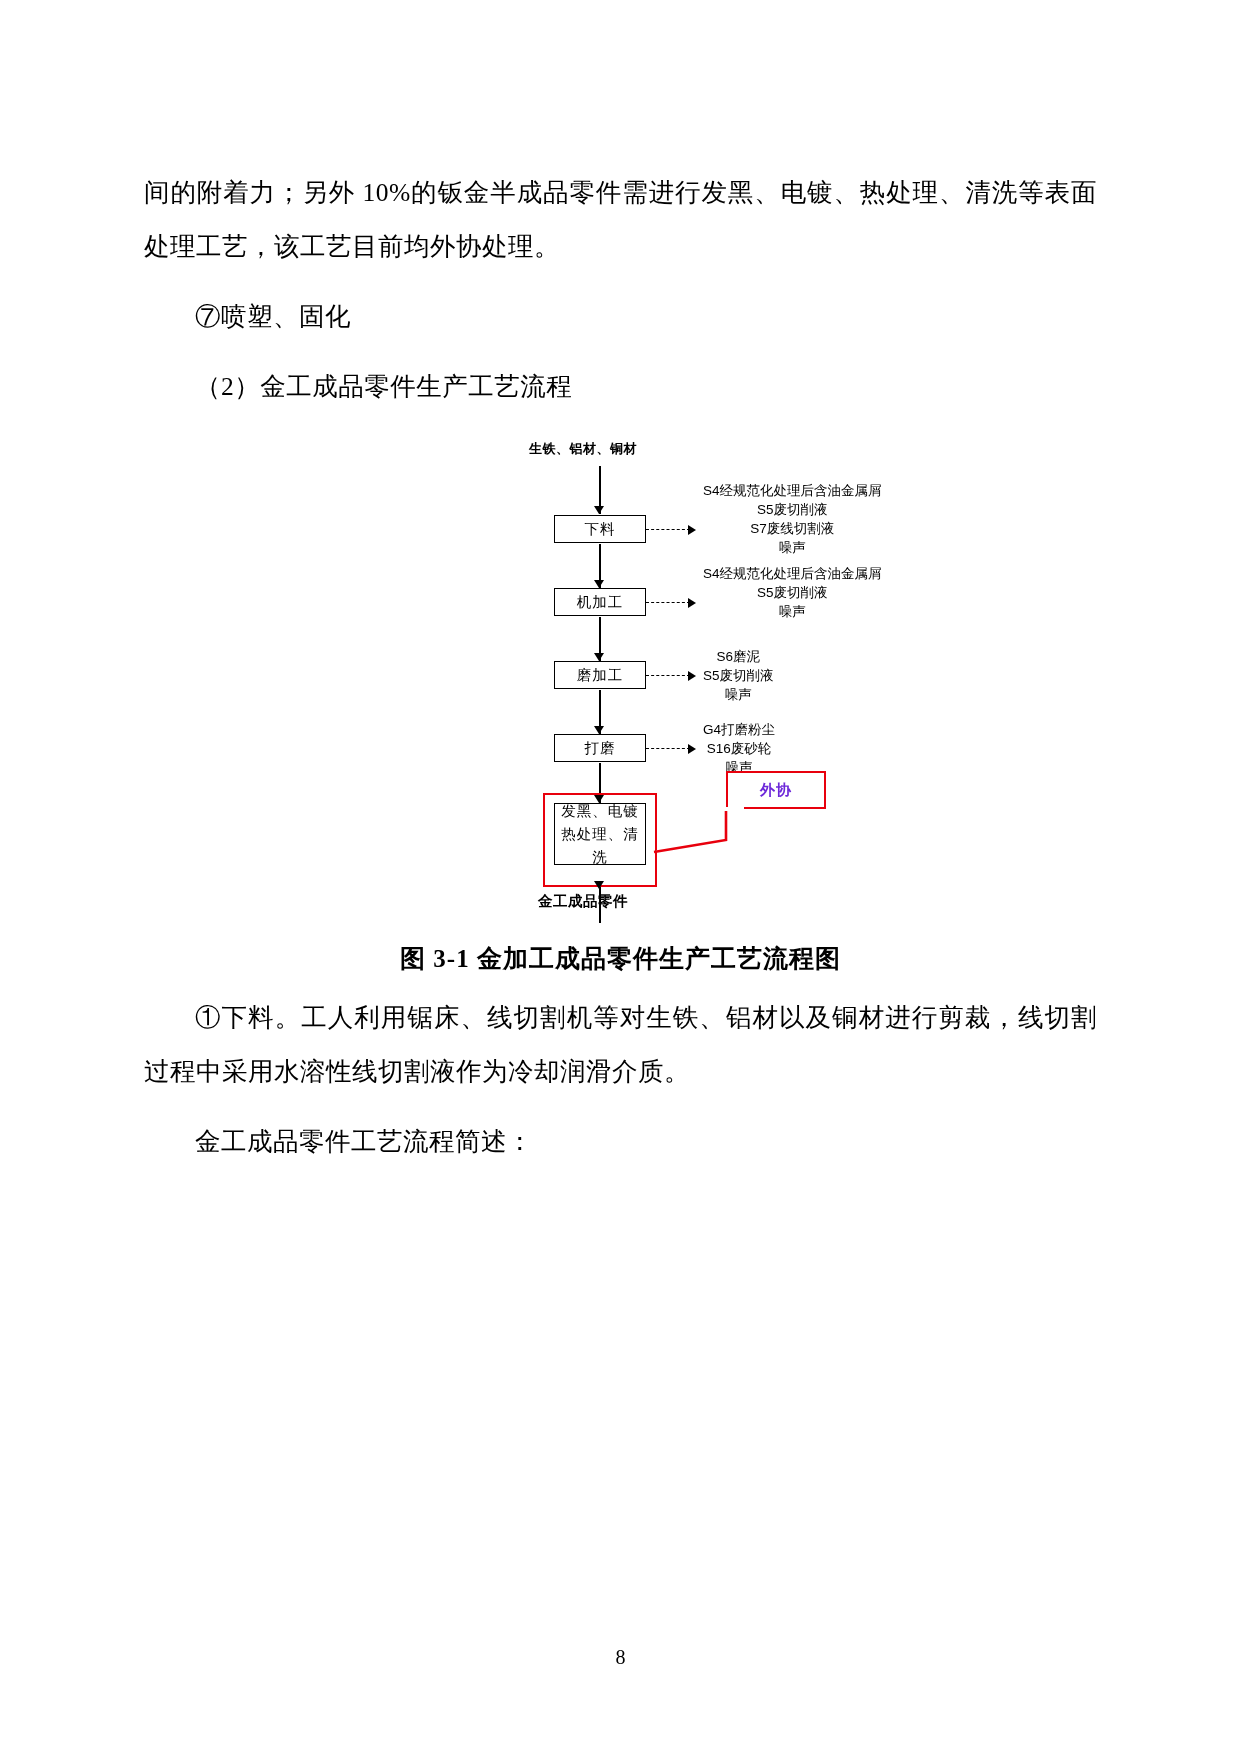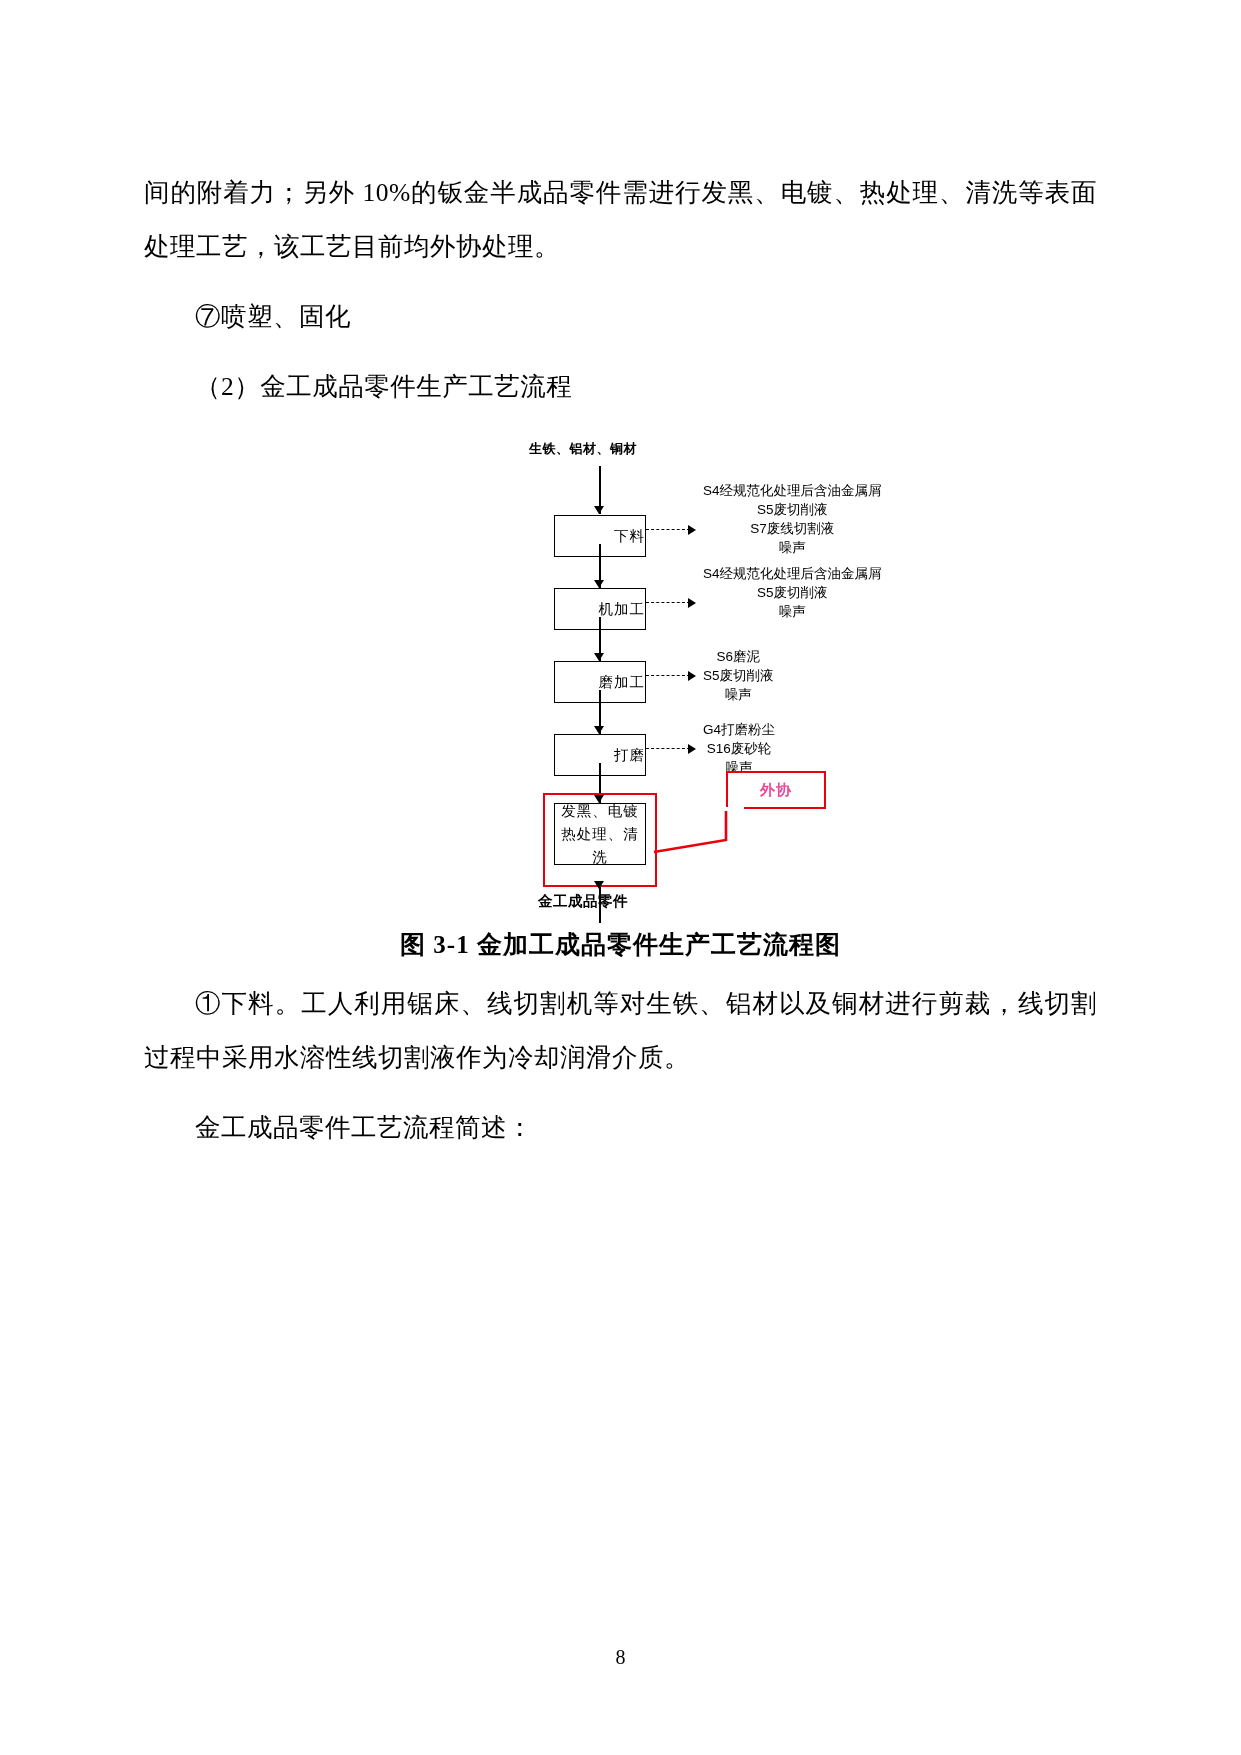--- a/index.html
+++ b/index.html
@@ -60,27 +60,27 @@
     width: 230px;
     text-align: center;
     font-size: 14.5px;
     font-weight: bold;
     letter-spacing: 0.5px;
   }
   .node {
     position: absolute;
     left: 426px;
     width: 92px;
-    height: 42px;
+    height: 28px;
     border: 1.2px solid #000;
     box-sizing: border-box;
     font-size: 14.5px;
     display: flex;
     align-items: center;
-    justify-content: flex-end;
+    justify-content: center;
     background: #fff;
     letter-spacing: 1px;
   }
   .node.big {
     height: 62px;
     flex-direction: column;
     line-height: 23px;
     justify-content: center;
   }
   .vline {
@@ -119,30 +119,30 @@
   .redbox {
     position: absolute;
     border: 2.6px solid #e8000d;
     box-sizing: border-box;
   }
   .callout {
     position: absolute;
     border: 2.6px solid #e8000d;
     box-sizing: border-box;
     background: #fff;
-    color: #ec4899;
+    color: #6d28d9;
     font-size: 15px;
     font-weight: bold;
     display: flex;
     align-items: center;
     justify-content: center;
     letter-spacing: 1px;
   }
   .figcaption {
-    margin-top: 18px;
+    margin-top: 32px;
     text-align: center;
     font-size: 25px;
     font-weight: bold;
     letter-spacing: 1px;
   }
   .pagenum {
     position: absolute;
     left: 0;
     top: 1646px;
     width: 1241px;

